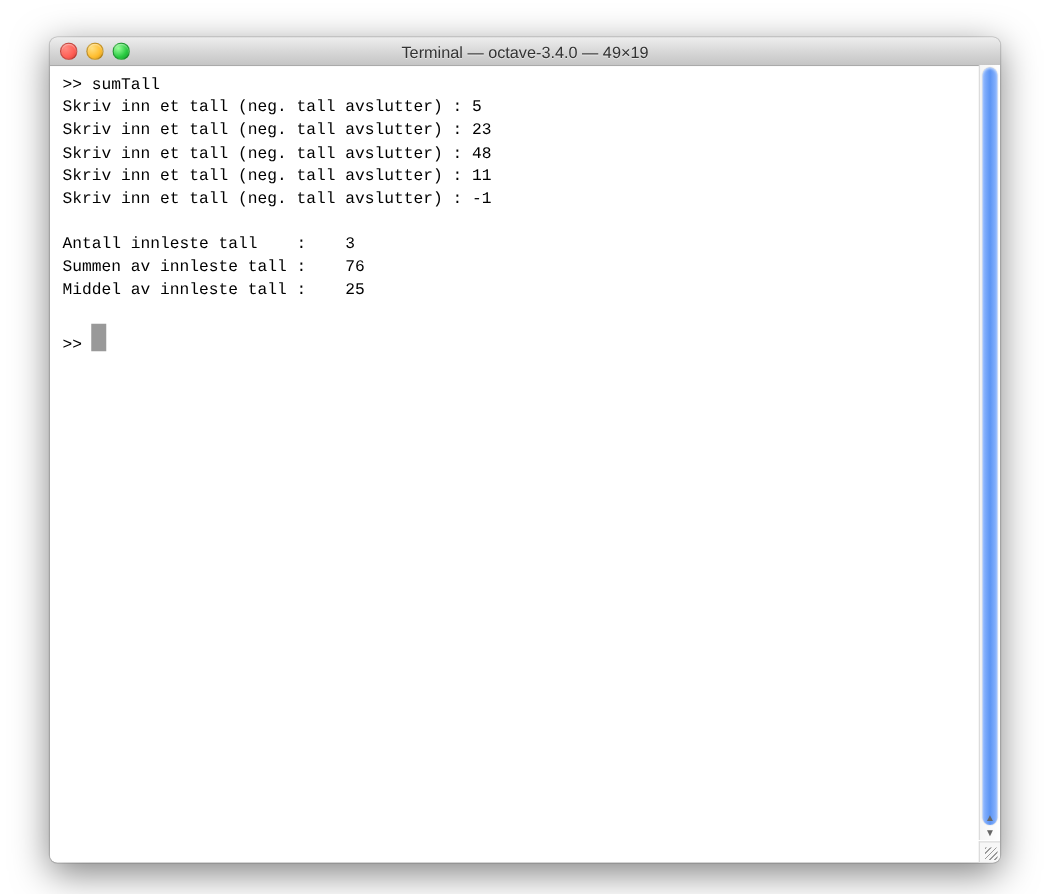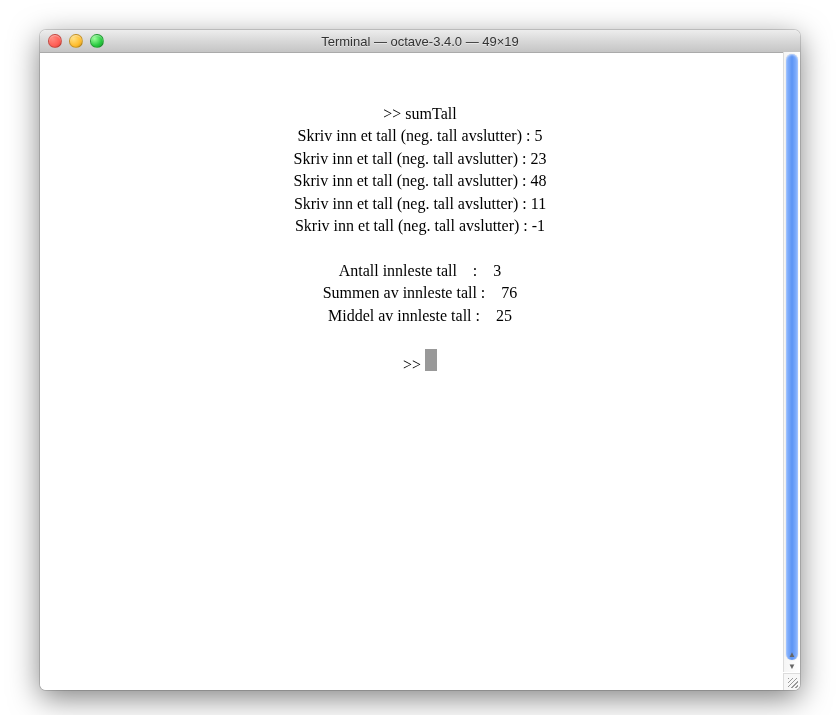--- a/index.html
+++ b/index.html
@@ -13,21 +13,20 @@
     .window {
       width: 760px;
       height: 660px;
       background: #ffffff;
       border-radius: 6px;
       box-shadow: 0 8px 30px rgba(0,0,0,0.5), 0 0 0 1px rgba(0,0,0,0.15);
       overflow: hidden;
       display: flex;
       flex-direction: column;
       position: relative;
-      gap: 44px;
     }
     .titlebar {
       height: 22px;
       background: linear-gradient(to bottom, #ededed 0%, #d8d8d8 50%, #c5c5c5 100%);
       border-bottom: 1px solid #aaa;
       display: flex;
       align-items: center;
       padding: 0 8px;
       position: relative;
     }
@@ -52,28 +51,27 @@
       transform: translateX(-50%);
       font-size: 13px;
       color: #333;
       text-shadow: 0 1px 0 rgba(255,255,255,0.5);
       white-space: nowrap;
     }
     .terminal-body {
       flex: 1;
       background: #ffffff;
       padding: 6px 10px;
-      font-family: Liberation Serif, serif;
-      font-size: 16px;
+      font-family: Liberation Mono, monospace;
+      font-size: 13px;
       line-height: 1.4;
       color: #000;
       white-space: pre;
       overflow: hidden;
       position: relative;
-      text-align: center;
     }
     .cursor {
       display: inline-block;
       width: 12px;
       height: 22px;
       background: #999999;
       vertical-align: text-bottom;
       margin-bottom: 2px;
     }
     .scrollbar {

